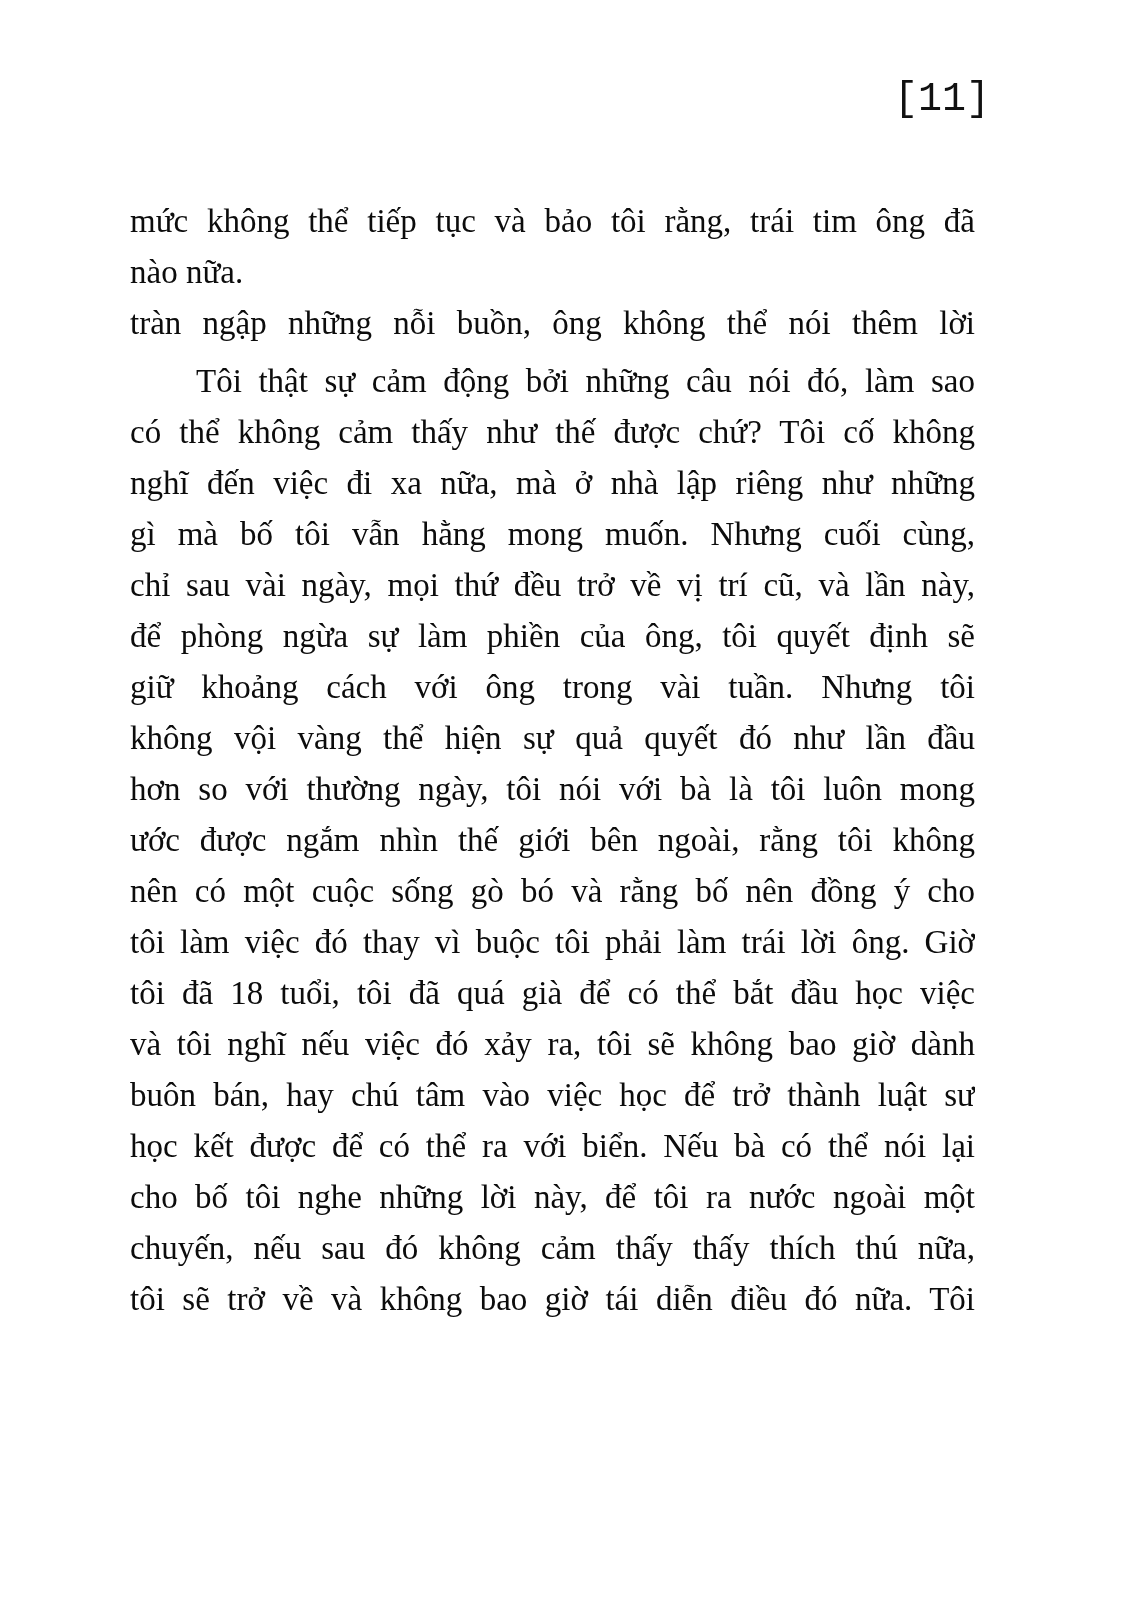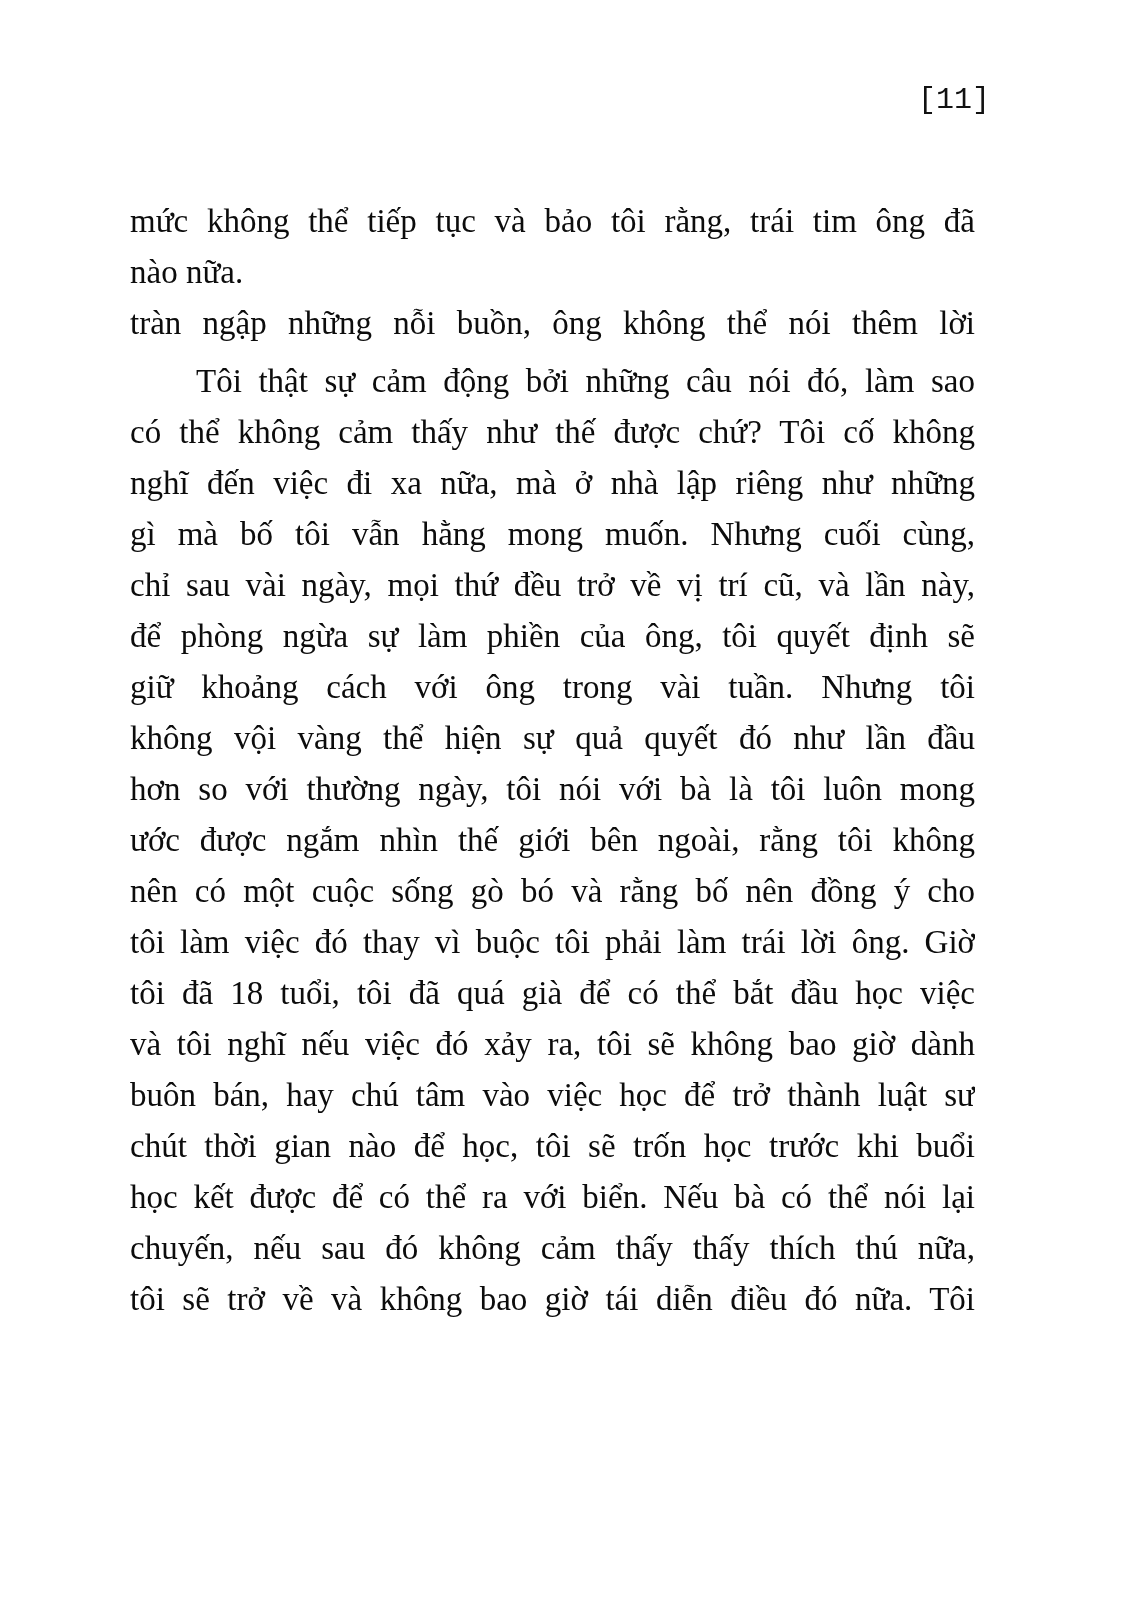--- a/index.html
+++ b/index.html
@@ -14,21 +14,21 @@
     background: #ffffff;
     overflow: hidden;
     font-family: "Liberation Serif", "DejaVu Serif", serif;
     color: #0c0c0c;
   }
   .pagenum {
     position: absolute;
     top: 82px;
     right: 141px;
     font-family: "Liberation Mono", "DejaVu Sans Mono", monospace;
-    font-size: 30px;
+    font-size: 40px;
     line-height: 36px;
     color: #111111;
   }
   .body {
     position: absolute;
     top: 196px;
     left: 130px;
     width: 845px;
     font-size: 33px;
     line-height: 51px;
@@ -70,19 +70,19 @@
         <div class="line">để phòng ngừa sự làm phiền của ông, tôi quyết định sẽ</div>
         <div class="line">giữ khoảng cách với ông trong vài tuần. Nhưng tôi</div>
         <div class="line">không vội vàng thể hiện sự quả quyết đó như lần đầu</div>
         <div class="line">hơn so với thường ngày, tôi nói với bà là tôi luôn mong</div>
         <div class="line">ước được ngắm nhìn thế giới bên ngoài, rằng tôi không</div>
         <div class="line">nên có một cuộc sống gò bó và rằng bố nên đồng ý cho</div>
         <div class="line">tôi làm việc đó thay vì buộc tôi phải làm trái lời ông. Giờ</div>
         <div class="line">tôi đã 18 tuổi, tôi đã quá già để có thể bắt đầu học việc</div>
         <div class="line">và tôi nghĩ nếu việc đó xảy ra, tôi sẽ không bao giờ dành</div>
         <div class="line">buôn bán, hay chú tâm vào việc học để trở thành luật sư</div>
-        <div class="line">chút thời gian nào để học, tôi sẽ trốn học trước khi buổi</div>
         <div class="line">học kết được để có thể ra với biển. Nếu bà có thể nói lại</div>
+        <div class="line">cho bố tôi nghe những lời này, để tôi ra nước ngoài một</div>
         <div class="line">chuyến, nếu sau đó không cảm thấy thấy thích thú nữa,</div>
         <div class="line">tôi sẽ trở về và không bao giờ tái diễn điều đó nữa. Tôi</div>
       </div>
     </div>
 </div>
 
 </body></html>

